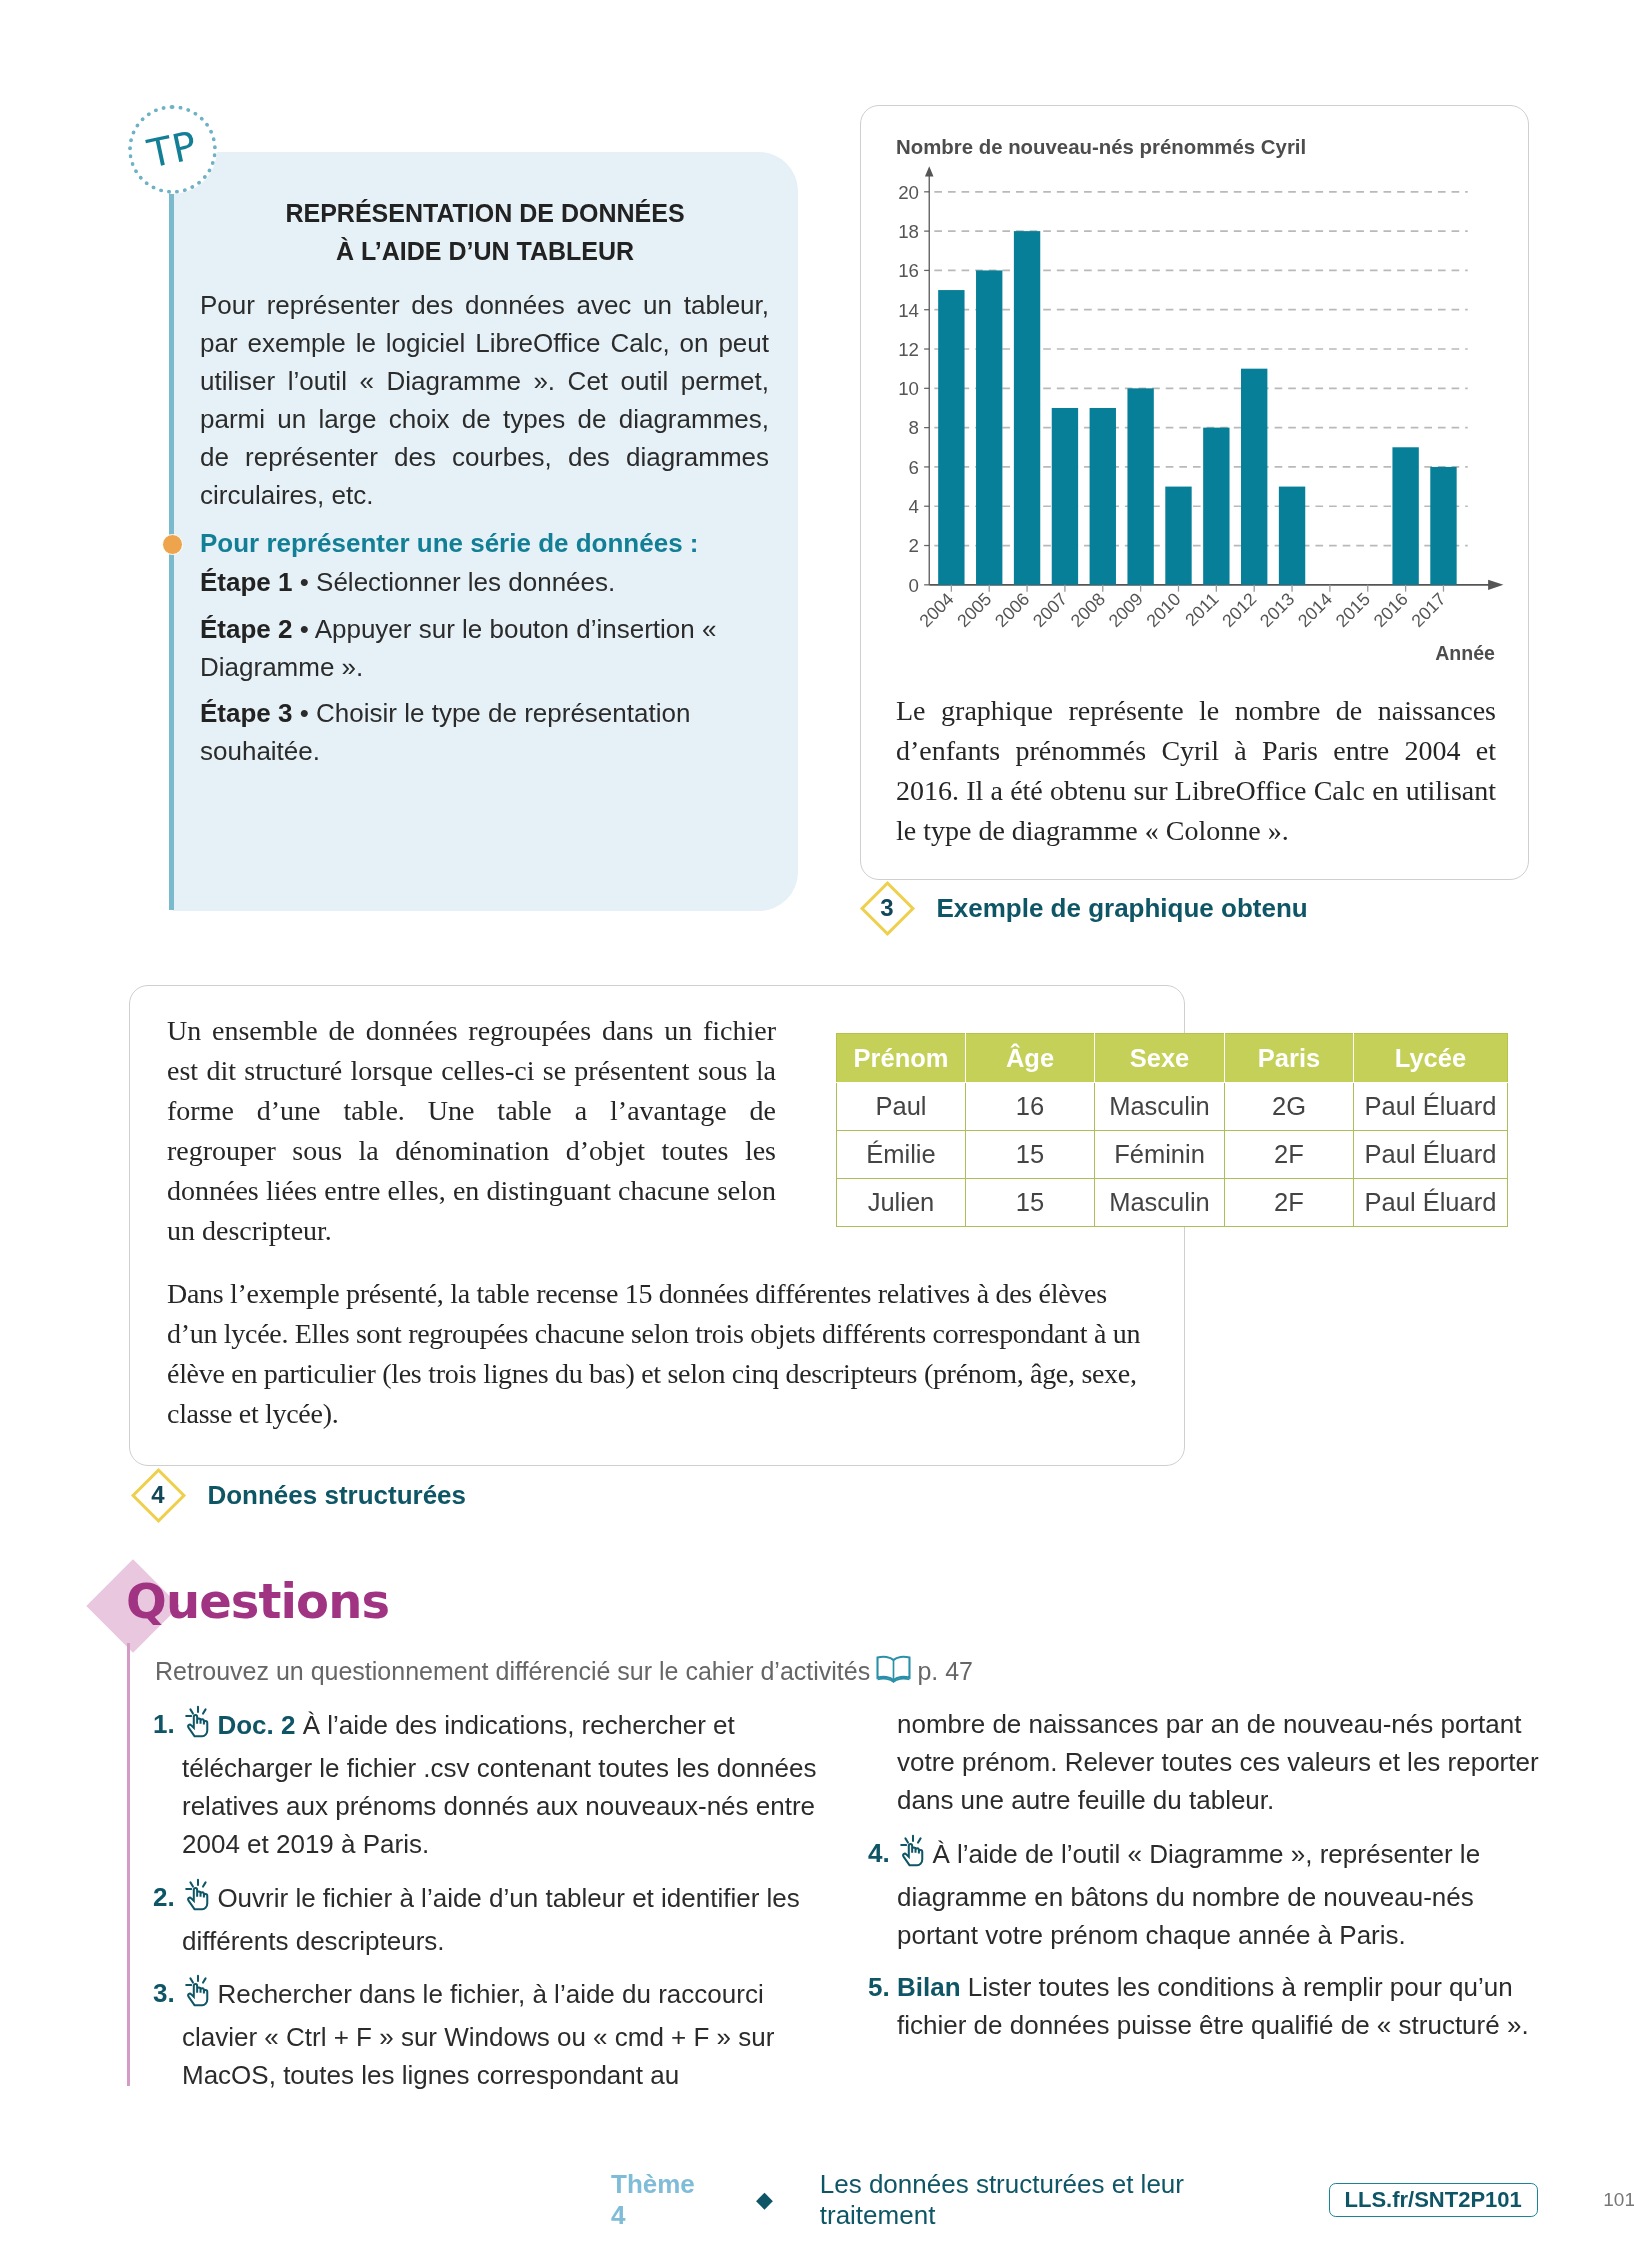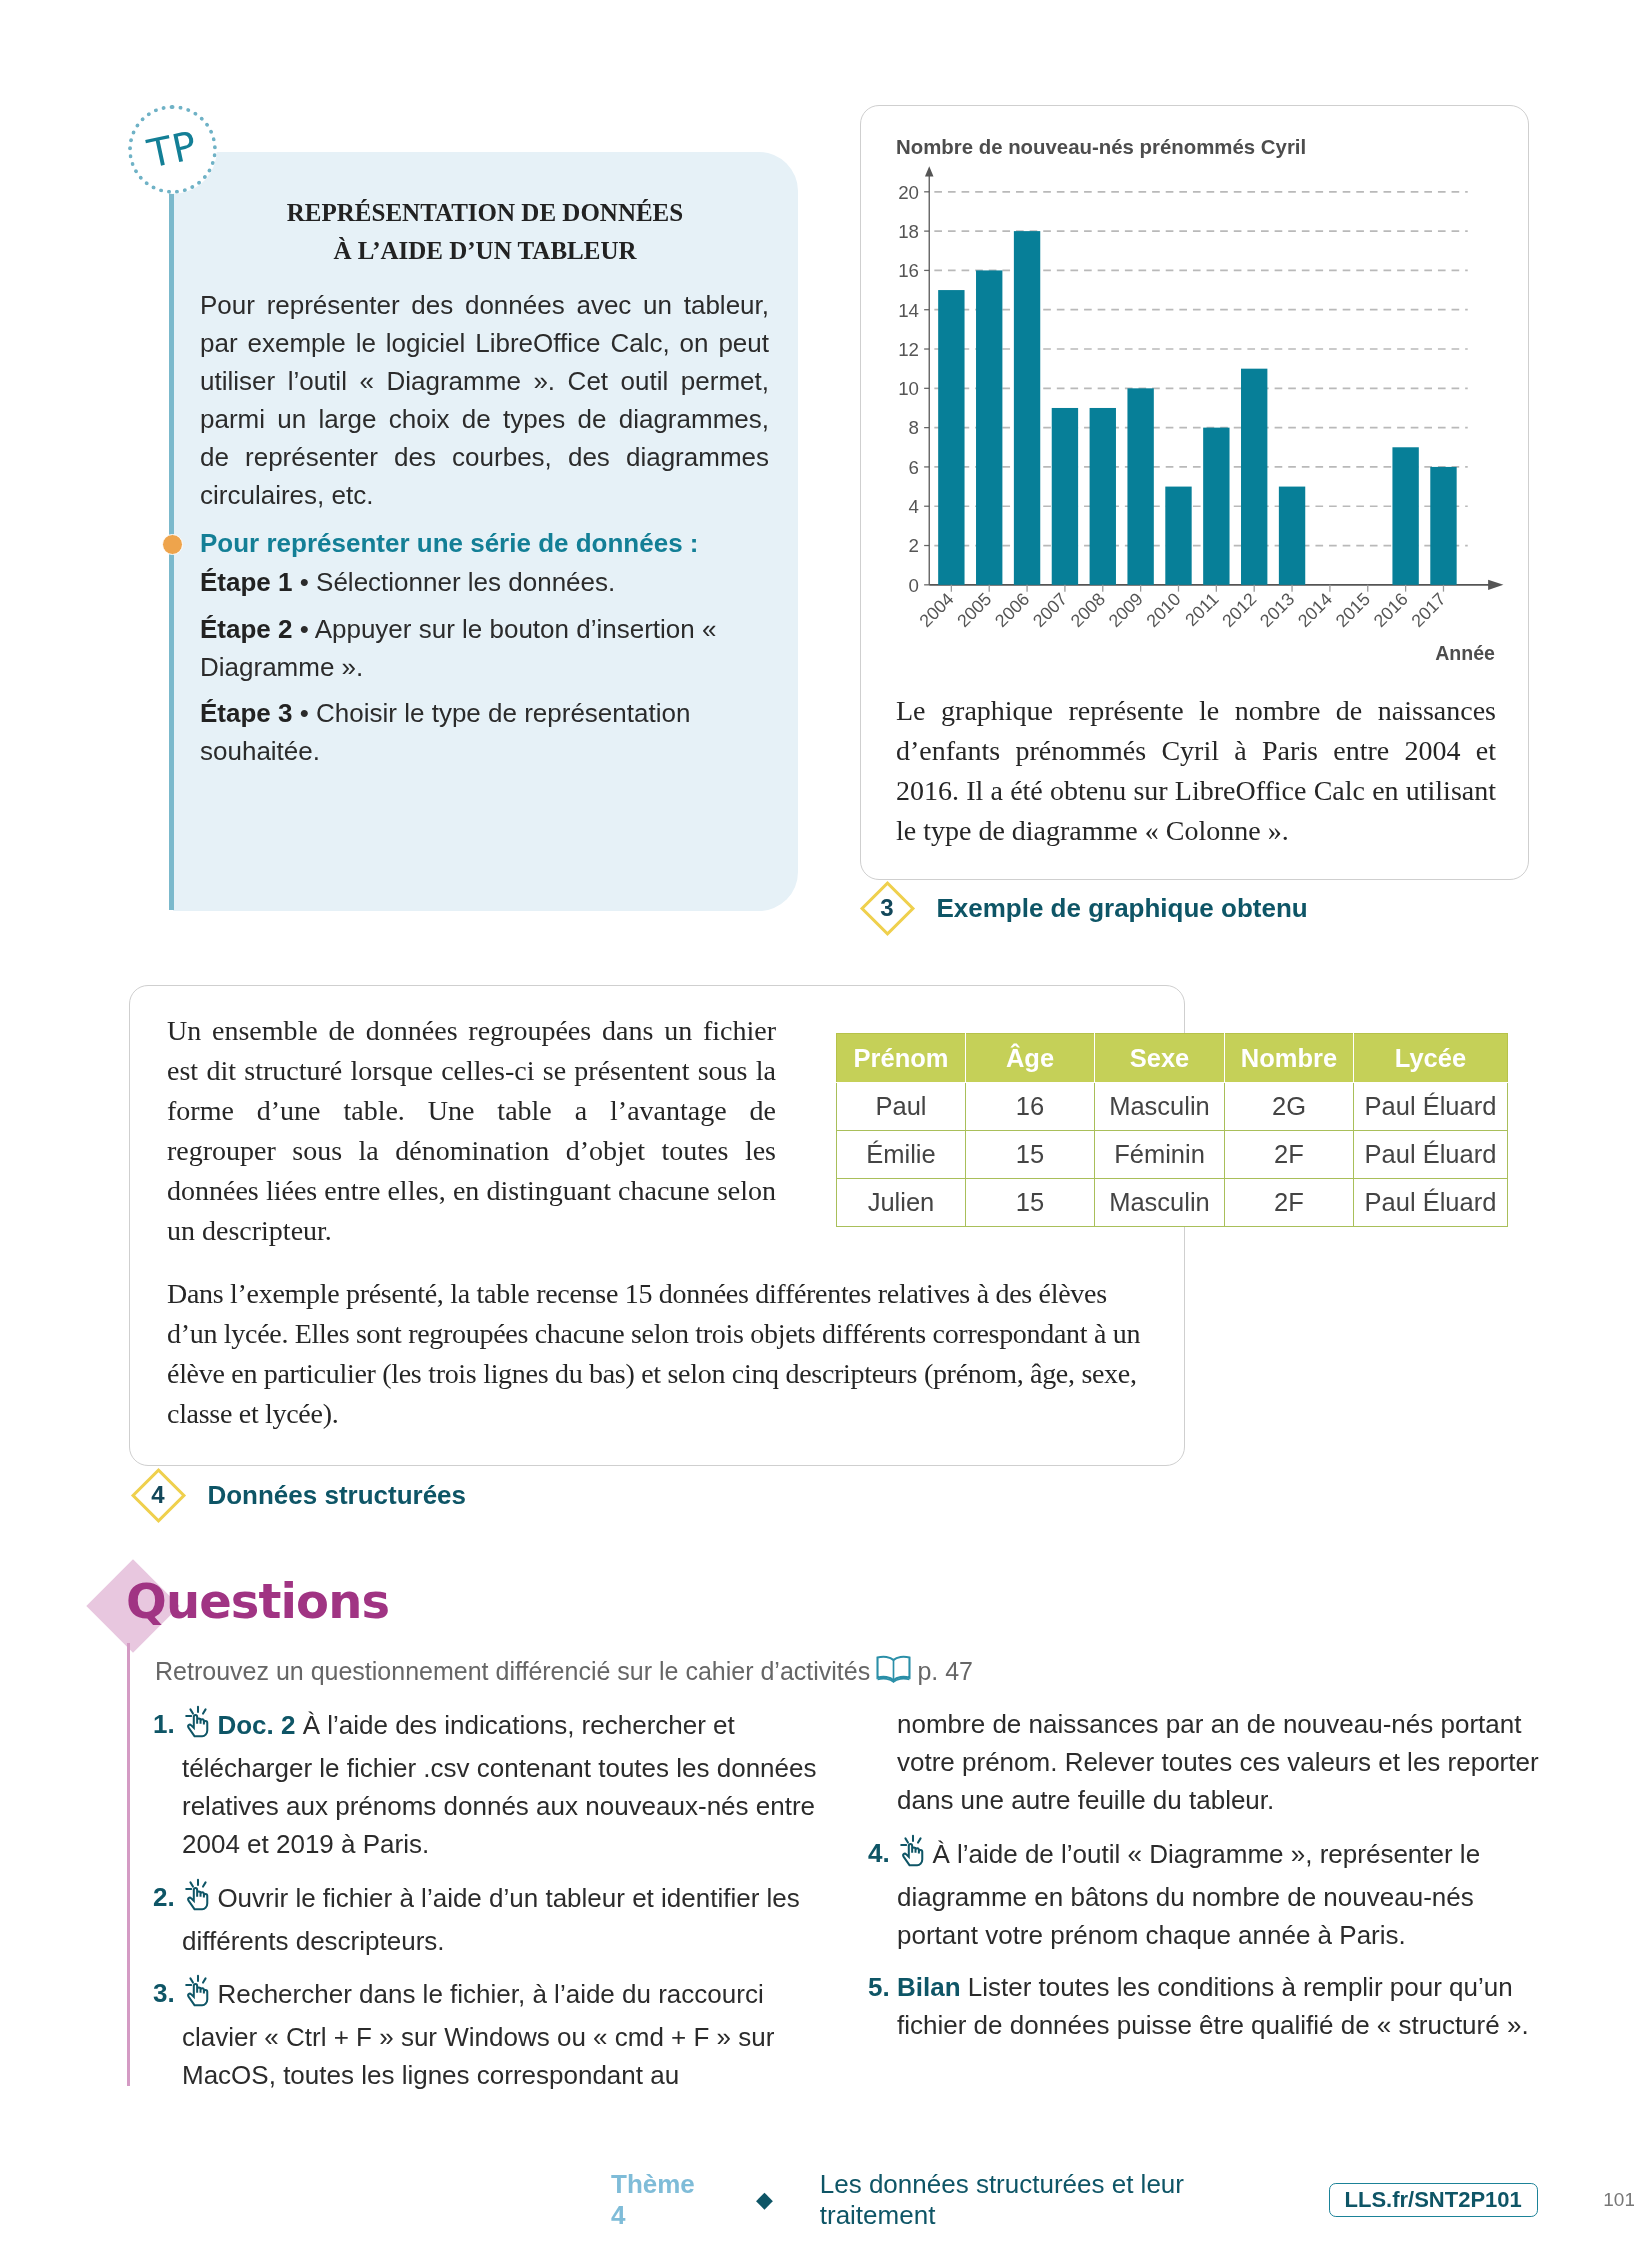--- a/index.html
+++ b/index.html
@@ -19,21 +19,21 @@
     font-family: "DejaVu Sans", sans-serif; font-size: 39px; color: #137f96;
     font-weight: 400; transform: rotate(-12deg); letter-spacing: 0.9px;
   }
   .tp-rail { left: 169px; top: 192px; width: 5.1px; height: 718px; background: #7bb9cc; z-index: 2; }
   .tp-box {
     left: 173px; top: 152px; width: 625px; height: 759px; background: #e6f1f7;
     border-top-right-radius: 39px; border-bottom-right-radius: 39px; z-index: 1;
   }
   .tp-title {
     left: 221px; top: 194px; width: 528px; text-align: center;
-    font-family: Liberation Serif, serif; font-weight: 700; font-size: 25px; line-height: 38px;
+    font-family: Liberation Sans, sans-serif; font-weight: 700; font-size: 25px; line-height: 38px;
     color: #222; z-index: 3;
   }
   .tp-text {
     left: 200px; top: 286px; width: 569px; font-size: 26px; line-height: 38px; z-index: 3;
     text-align: justify; color: #2b2b2b;
   }
   .tp-dot {
     left: 162px; top: 534px; width: 19px; height: 19px; border-radius: 50%;
     background: #eea44c; border: 1.7px solid #fff; z-index: 4;
   }
@@ -238,21 +238,21 @@
 </div>
 
 <div class="abs card data-card"></div>
 <div class="abs data-text1">Un ensemble de données regroupées dans un fichier est dit structuré lorsque celles-ci se présentent sous la forme d’une table. Une table a l’avantage de regrouper sous la dénomination d’objet toutes les données liées entre elles, en distinguant chacune selon un descripteur.</div>
 <table class="abs data-table">
   <thead>
     <tr>
       <th style="width:128px">Prénom</th>
       <th style="width:128px">Âge</th>
       <th style="width:129px">Sexe</th>
-      <th style="width:128px">Nombre</th>
+      <th style="width:128px">Paris</th>
       <th style="width:153px">Lycée</th>
     </tr>
   </thead>
   <tbody>
     <tr>
       <td>Paul</td>
       <td>16</td>
       <td>Masculin</td>
       <td>2G</td>
       <td>Paul Éluard</td>

